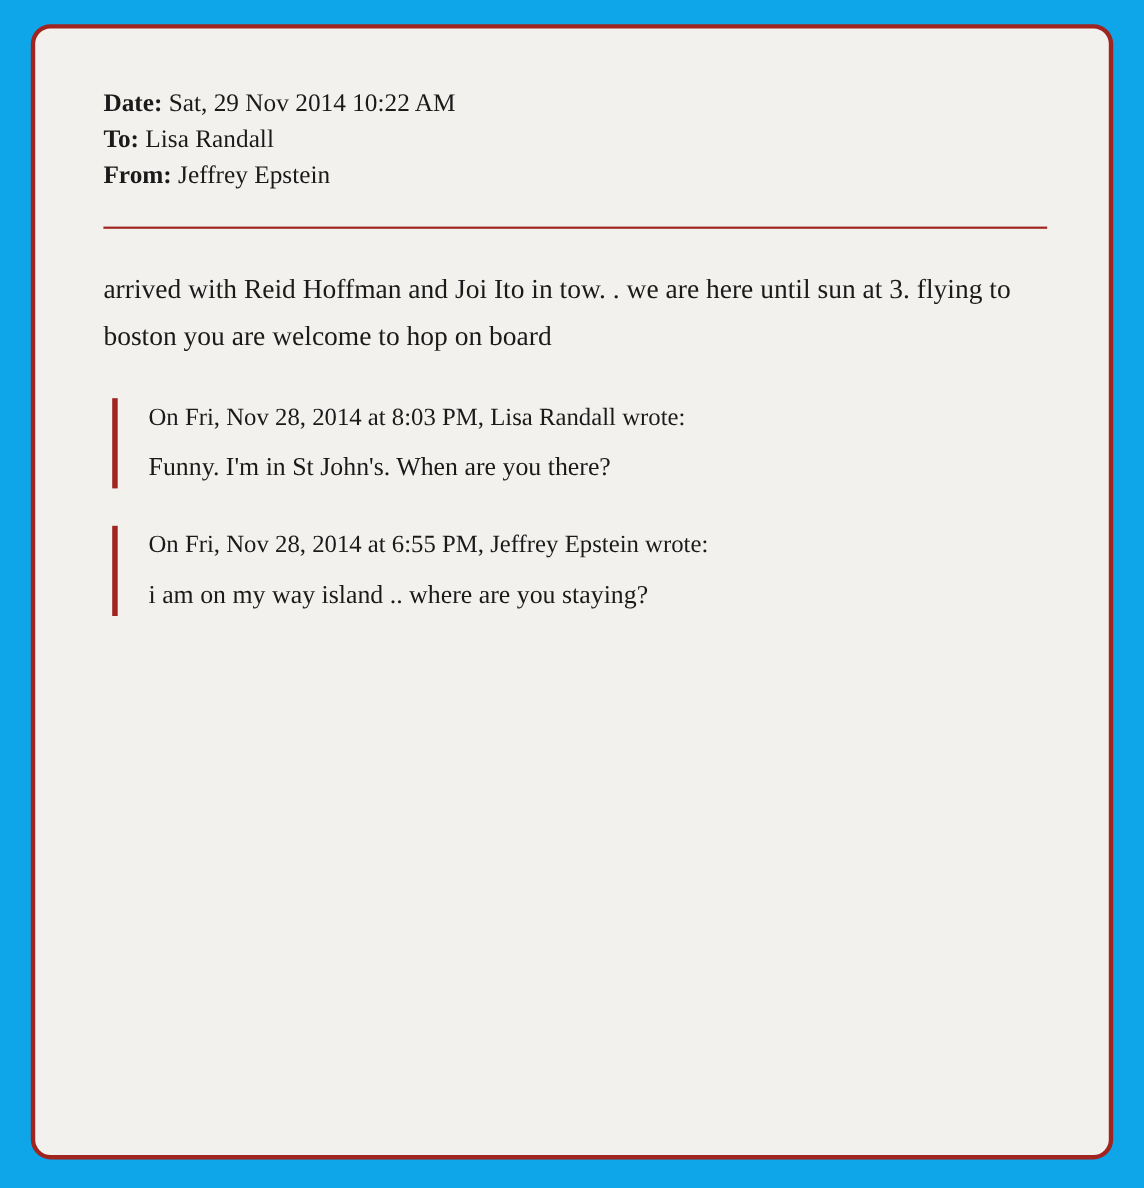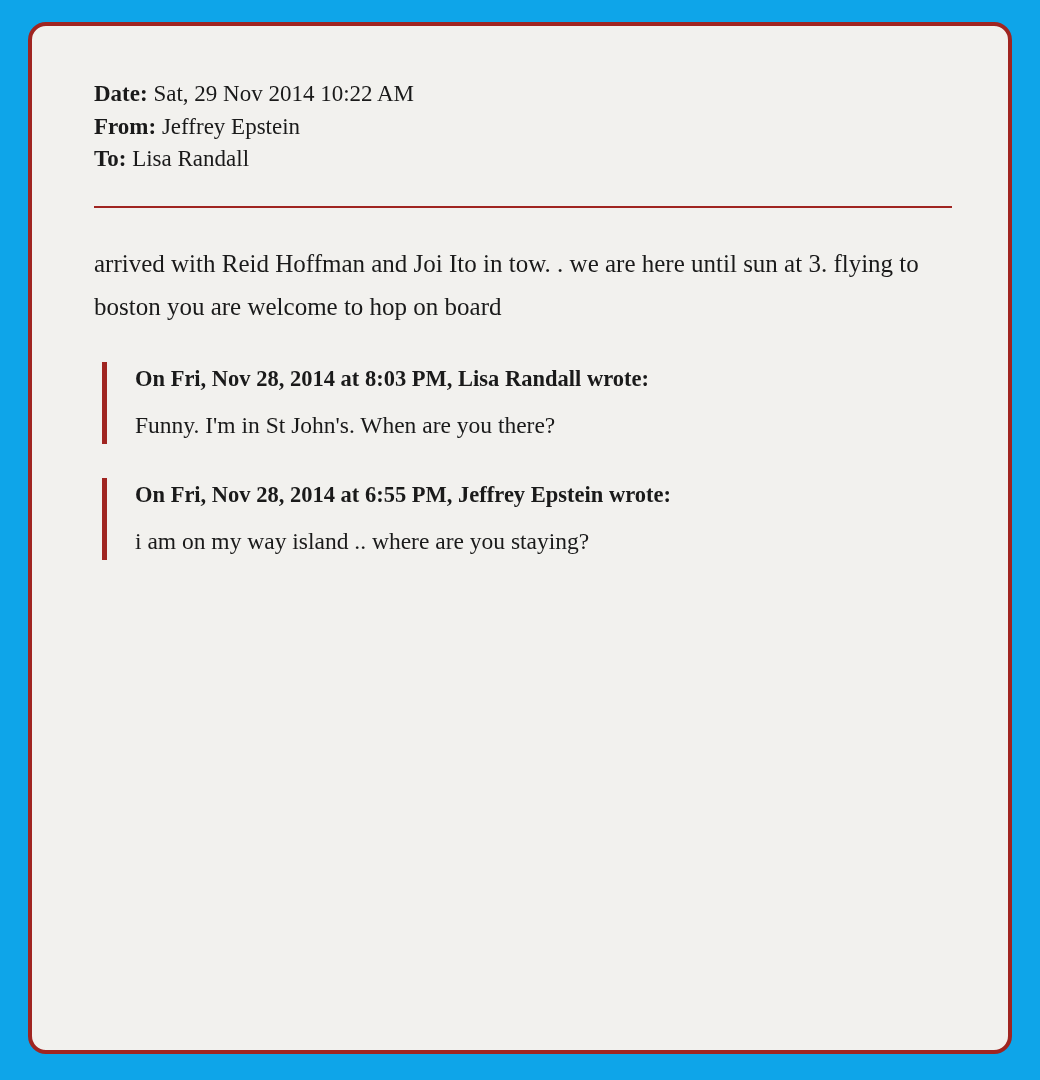--- a/index.html
+++ b/index.html
@@ -55,21 +55,21 @@
     font-size: 25px;
     line-height: 1.72;
     color: #1a1a1a;
   }
   .quote-block {
     border-left: 5px solid #a02521;
     padding: 0 0 0 28px;
     margin: 34px 0 0 8px;
   }
   .quote-head {
-    font-weight: bold;
+    font-weight: normal;
     font-size: 22.5px;
     line-height: 1.5;
     margin: 0 0 10px 0;
   }
   .quote-body p {
     margin: 0 0 22px 0;
     font-size: 23.5px;
     line-height: 1.62;
   }
   .quote-body p:last-child {
@@ -84,26 +84,26 @@
 
 <div class="page">
   <div class="email-card">
 
     <div class="headers">
       <div class="hdr-row">
         <span class="hdr-label">Date:</span>
         <span class="hdr-value">Sat, 29 Nov 2014 10:22 AM</span>
       </div>
       <div class="hdr-row">
+        <span class="hdr-label">To:</span>
+        <span class="hdr-value">Lisa Randall</span>
+      </div>
+      <div class="hdr-row">
         <span class="hdr-label">From:</span>
         <span class="hdr-value">Jeffrey Epstein</span>
-      </div>
-      <div class="hdr-row">
-        <span class="hdr-label">To:</span>
-        <span class="hdr-value">Lisa Randall</span>
       </div>
     </div>
 
     <hr class="divider">
 
     <div class="body-text">
       <p>arrived with Reid Hoffman and Joi Ito in tow. . we are here until sun at 3. flying to boston you are welcome to hop on board</p>
     </div>
 
     <div class="quote-block">

